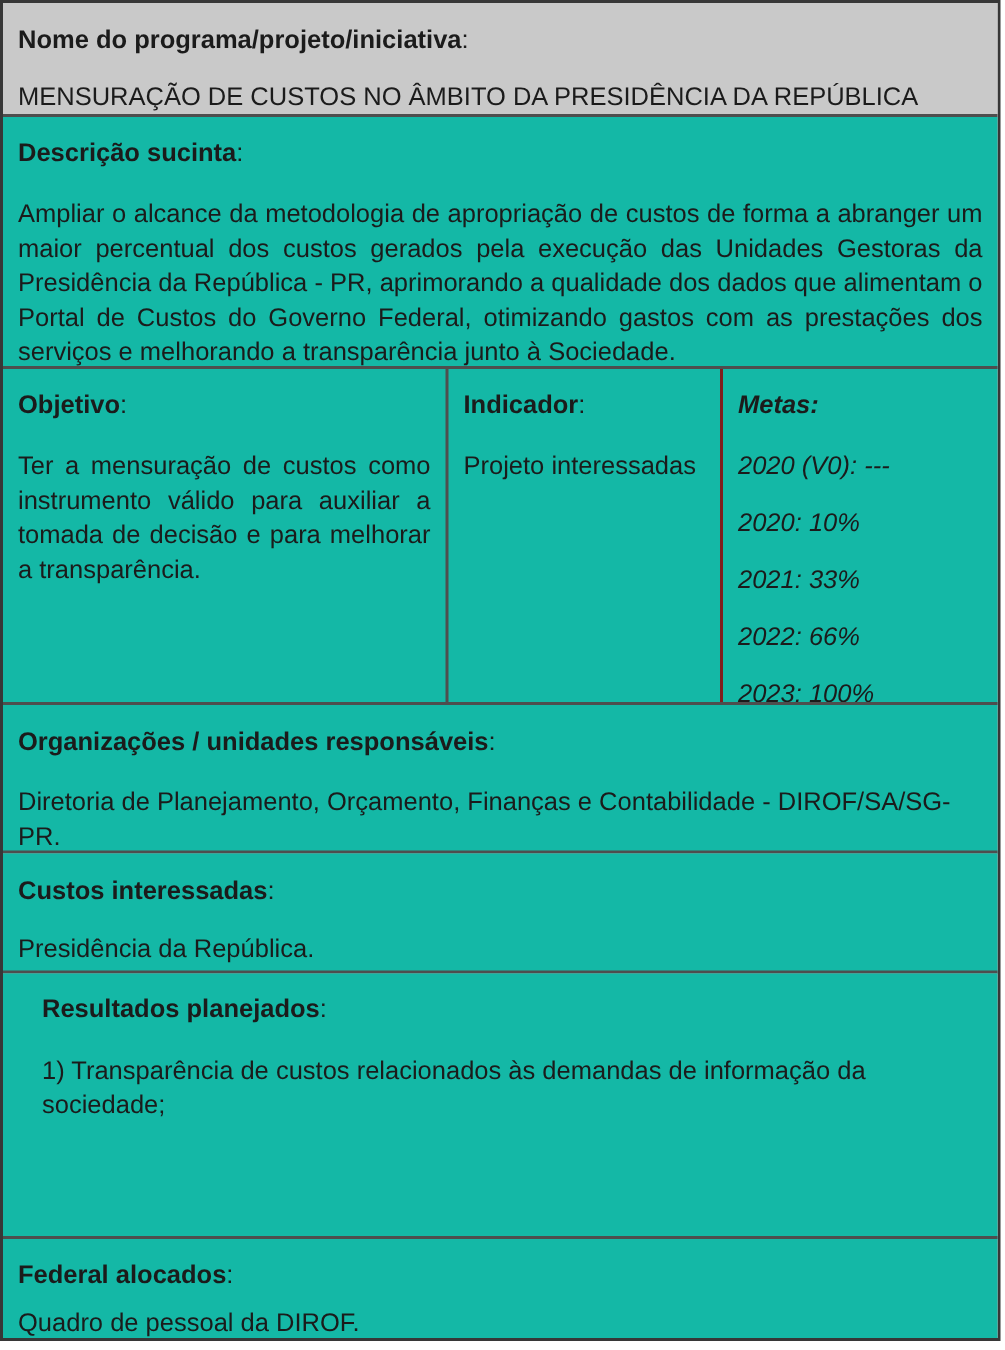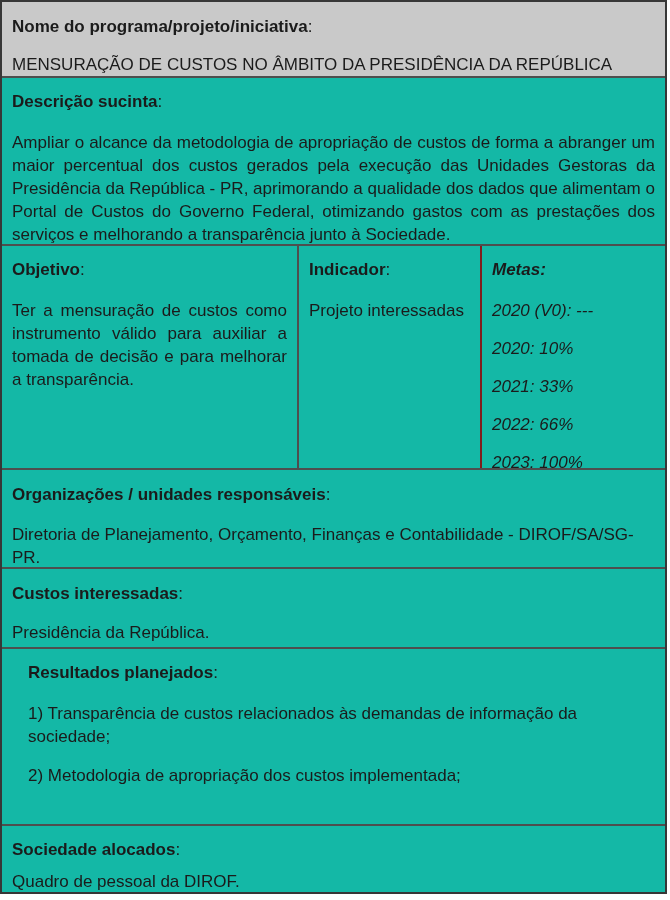--- a/index.html
+++ b/index.html
@@ -88,22 +88,21 @@
     </section>
 
     <section class="row r5">
       <p class="label"><span class="b">Custos interessadas</span><span>:</span></p>
       <p>Presidência da República.</p>
     </section>
 
     <section class="row r6">
       <p class="label"><span class="b">Resultados planejados</span><span>:</span></p>
       <p class="result-item">1) Transparência de custos relacionados às demandas de informação da sociedade;</p>
-      <p class="result-item">2) Metodologia de apropriação dos custos implementada;</p>
     </section>
 
     <section class="row r7">
-      <p class="label"><span class="b">Sociedade alocados</span><span>:</span></p>
+      <p class="label"><span class="b">Federal alocados</span><span>:</span></p>
       <p>Quadro de pessoal da DIROF.</p>
     </section>
 
   </div>
 </div>
 
 </body></html>

